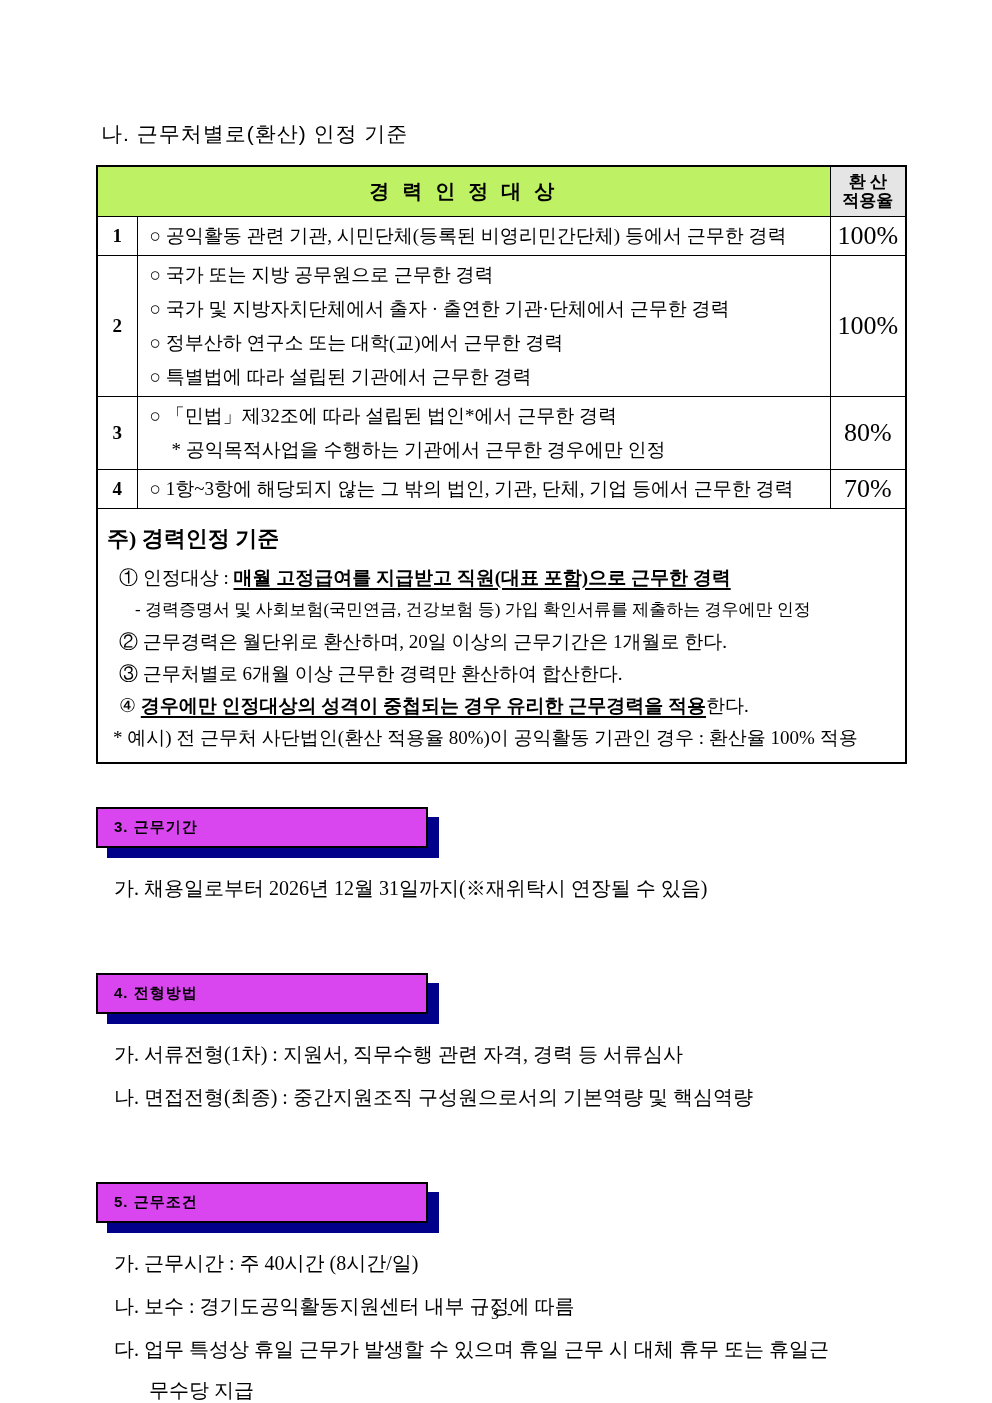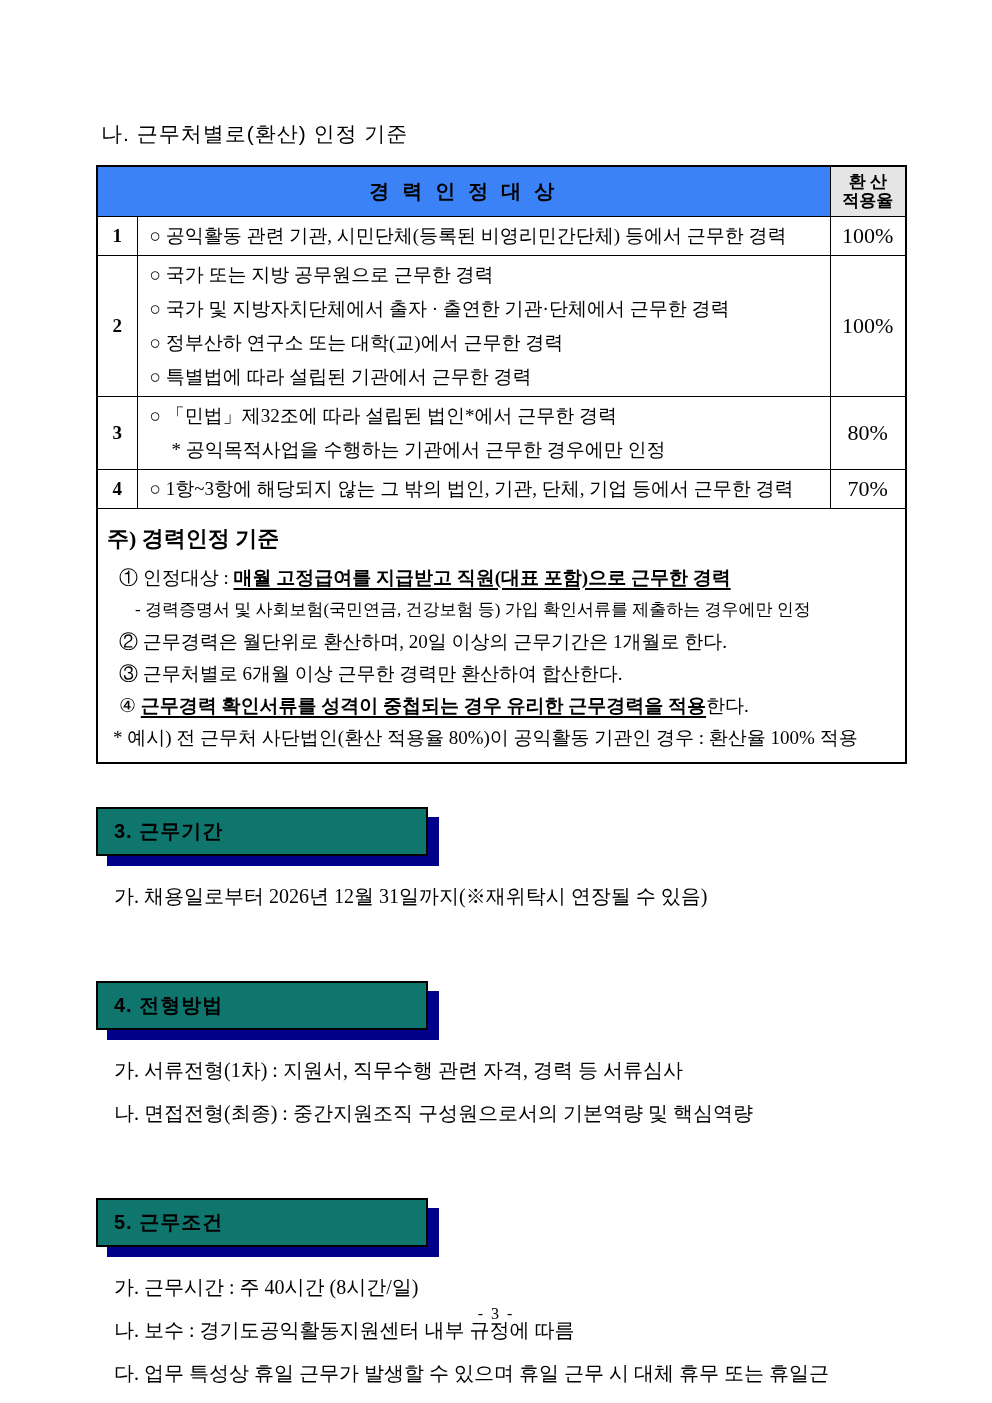--- a/index.html
+++ b/index.html
@@ -31,21 +31,21 @@
   }
   table.career td, table.career th {
     border: 1px solid #000;
     vertical-align: middle;
   }
   table.career { border: 2px solid #000; }
   col.c-no   { width: 40px; }
   col.c-body { width: 693px; }
   col.c-rate { width: 76px; }
   th.hdr-target {
-    background: #3b82f6;
+    background: #bef264;
     height: 50px;
     font-size: 20px;
     font-weight: bold;
     letter-spacing: 4px;
     text-align: center;
   }
   th.hdr-rate {
     background: #e5e5e5;
     font-size: 17px;
     font-weight: bold;
@@ -59,21 +59,21 @@
     font-size: 19px;
   }
   td.body-cell {
     padding: 2px 6px 2px 12px;
     font-size: 19px;
   }
   td.body-cell .line { line-height: 34px; }
   td.body-cell .line.sub { padding-left: 22px; }
   td.rate-cell {
     text-align: center;
-    font-size: 22px;
+    font-size: 26px;
   }
   tr.r1 td { height: 38px; }
   tr.r2 td { height: 140px; }
   tr.r3 td { height: 70px; }
   tr.r4 td { height: 38px; }
   td.notes-cell {
     padding: 13px 10px 12px 9px;
     font-size: 19px;
     height: 226px;
     vertical-align: top;
@@ -85,26 +85,26 @@
   .em-underline {
     font-weight: bold;
     text-decoration: underline;
     text-underline-offset: 4px;
     text-decoration-thickness: 1.5px;
   }
   
   .sec-box {
     width: 332px;
     border: 2px solid #000;
-    background: #0f766e;
+    background: #d946ef;
     box-shadow: 11px 10px 0 #00008B;
     padding: 9px 0 9px 16px;
     font-family: "Liberation Sans", sans-serif;
     font-weight: bold;
-    font-size: 20px;
+    font-size: 15px;
     letter-spacing: 1px;
   }
   .sec-box.first { margin-top: 43px; }
   .sec-items { margin: 27px 0 36px 18px; }
   .sec-item {
     font-size: 20px;
     line-height: 26px;
     margin-bottom: 17px;
   }
   .sec-item.continuation {
@@ -175,21 +175,21 @@
       </td>
       <td class="rate-cell">70%</td>
     </tr>
     <tr>
       <td class="notes-cell" colspan="3">
         <div class="note-title">주) 경력인정 기준</div>
         <div class="note-line"><span>① 인정대상 : </span><span class="em-underline">매월 고정급여를 지급받고 직원(대표 포함)으로 근무한 경력</span></div>
         <div class="note-line sub">- 경력증명서 및 사회보험(국민연금, 건강보험 등) 가입 확인서류를 제출하는 경우에만 인정</div>
         <div class="note-line">② 근무경력은 월단위로 환산하며, 20일 이상의 근무기간은 1개월로 한다.</div>
         <div class="note-line">③ 근무처별로 6개월 이상 근무한 경력만 환산하여 합산한다.</div>
-        <div class="note-line"><span>④ </span><span class="em-underline">근무경력 확인서류를 성격이 중첩되는 경우 유리한 근무경력을 적용</span><span>한다.</span></div>
+        <div class="note-line"><span>④ </span><span class="em-underline">경우에만 인정대상의 성격이 중첩되는 경우 유리한 근무경력을 적용</span><span>한다.</span></div>
         <div class="note-line example">* 예시) 전 근무처 사단법인(환산 적용율 80%)이 공익활동 기관인 경우 : 환산율 100% 적용</div>
       </td>
     </tr>
   </tbody>
     </table>
 
   <div class="sec-box first">3. 근무기간</div>
   <div class="sec-items">
     <div class="sec-item">가. 채용일로부터 2026년 12월 31일까지(※재위탁시 연장될 수 있음)</div>
   </div>

